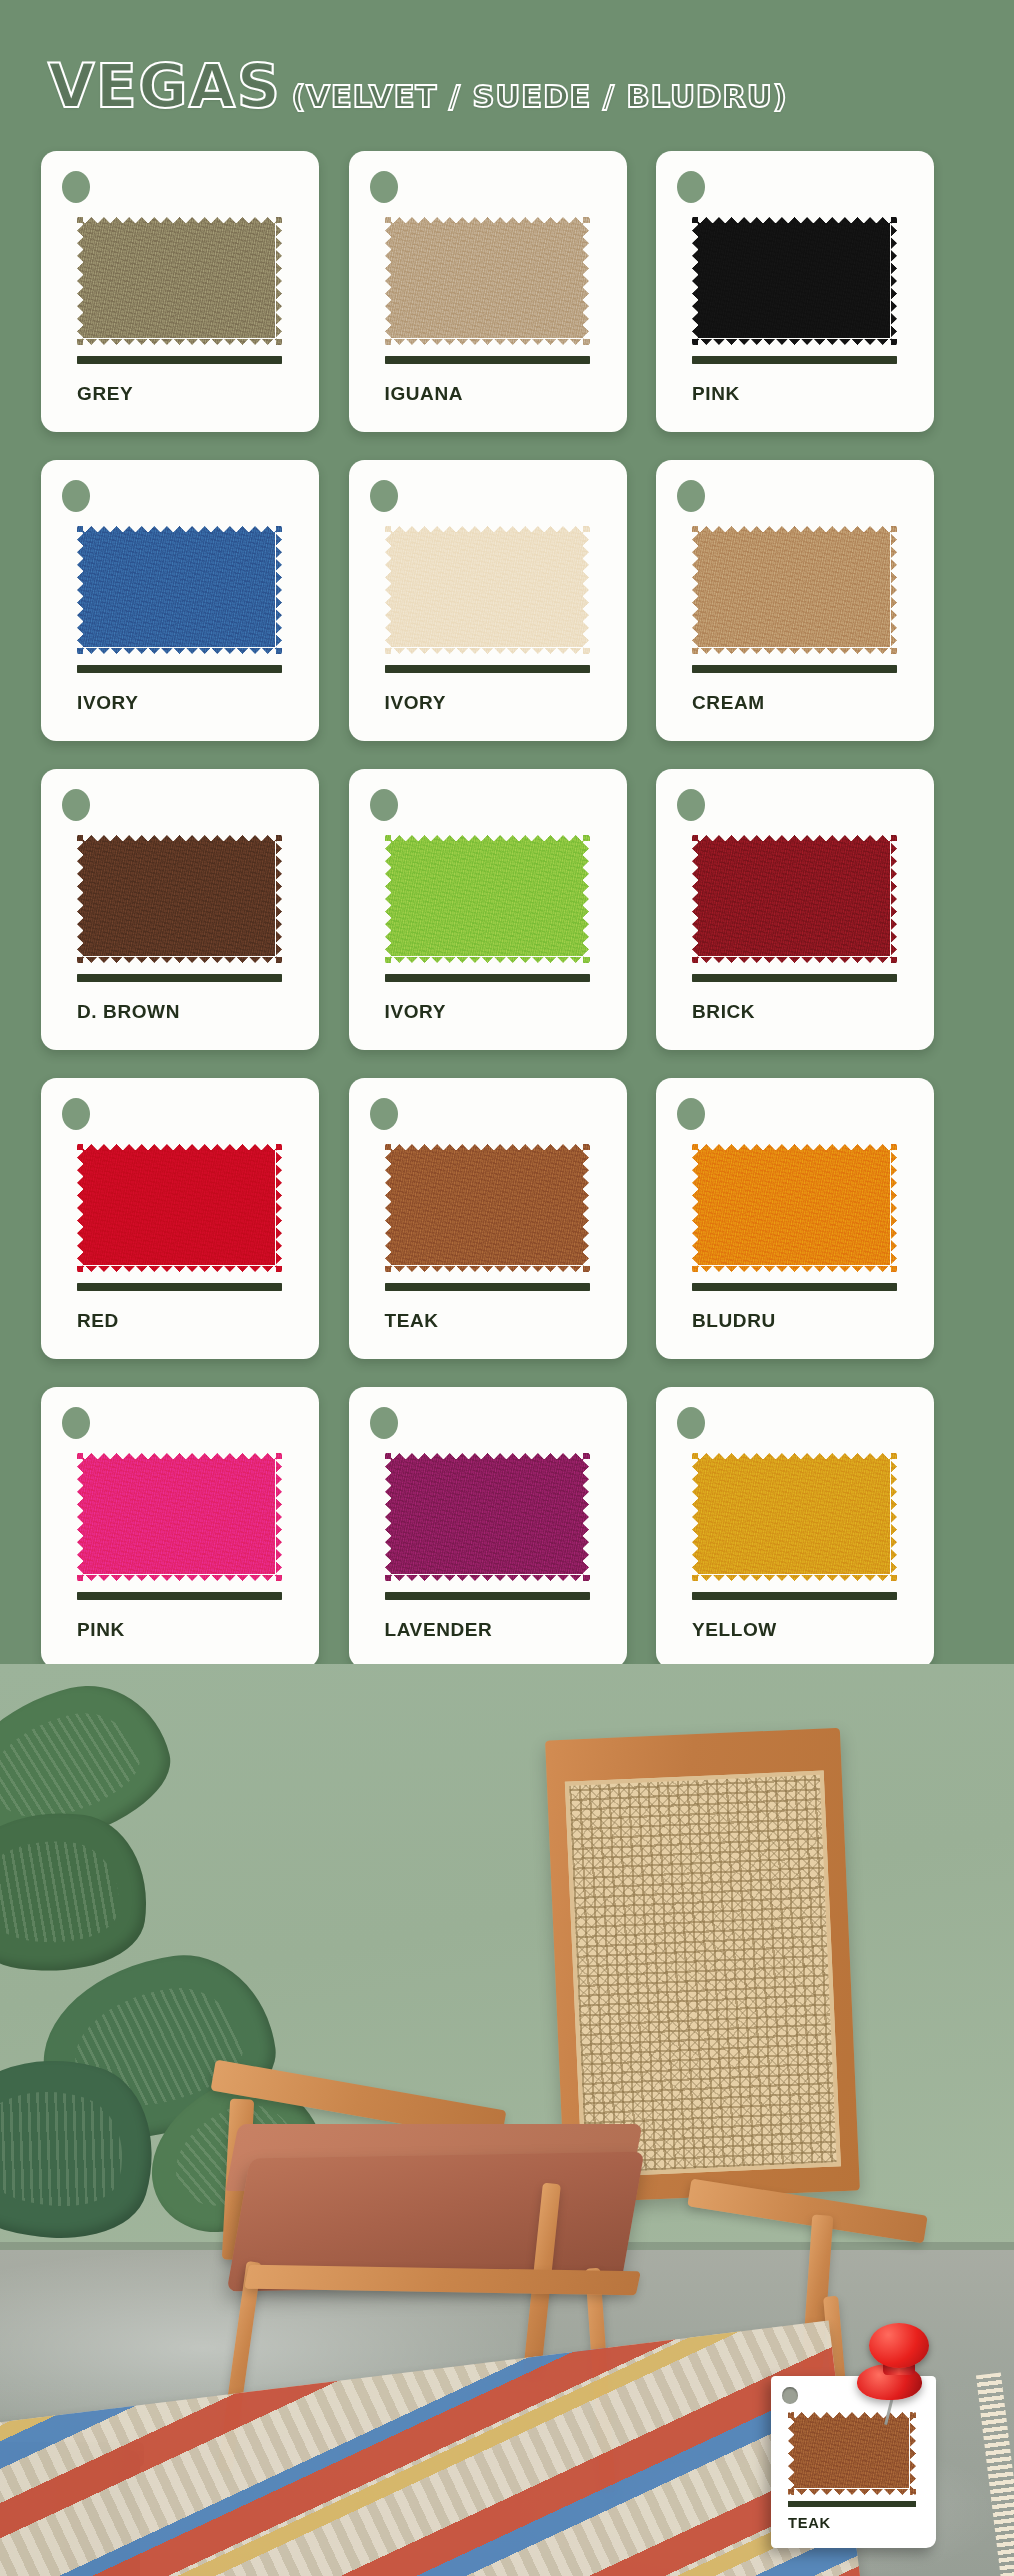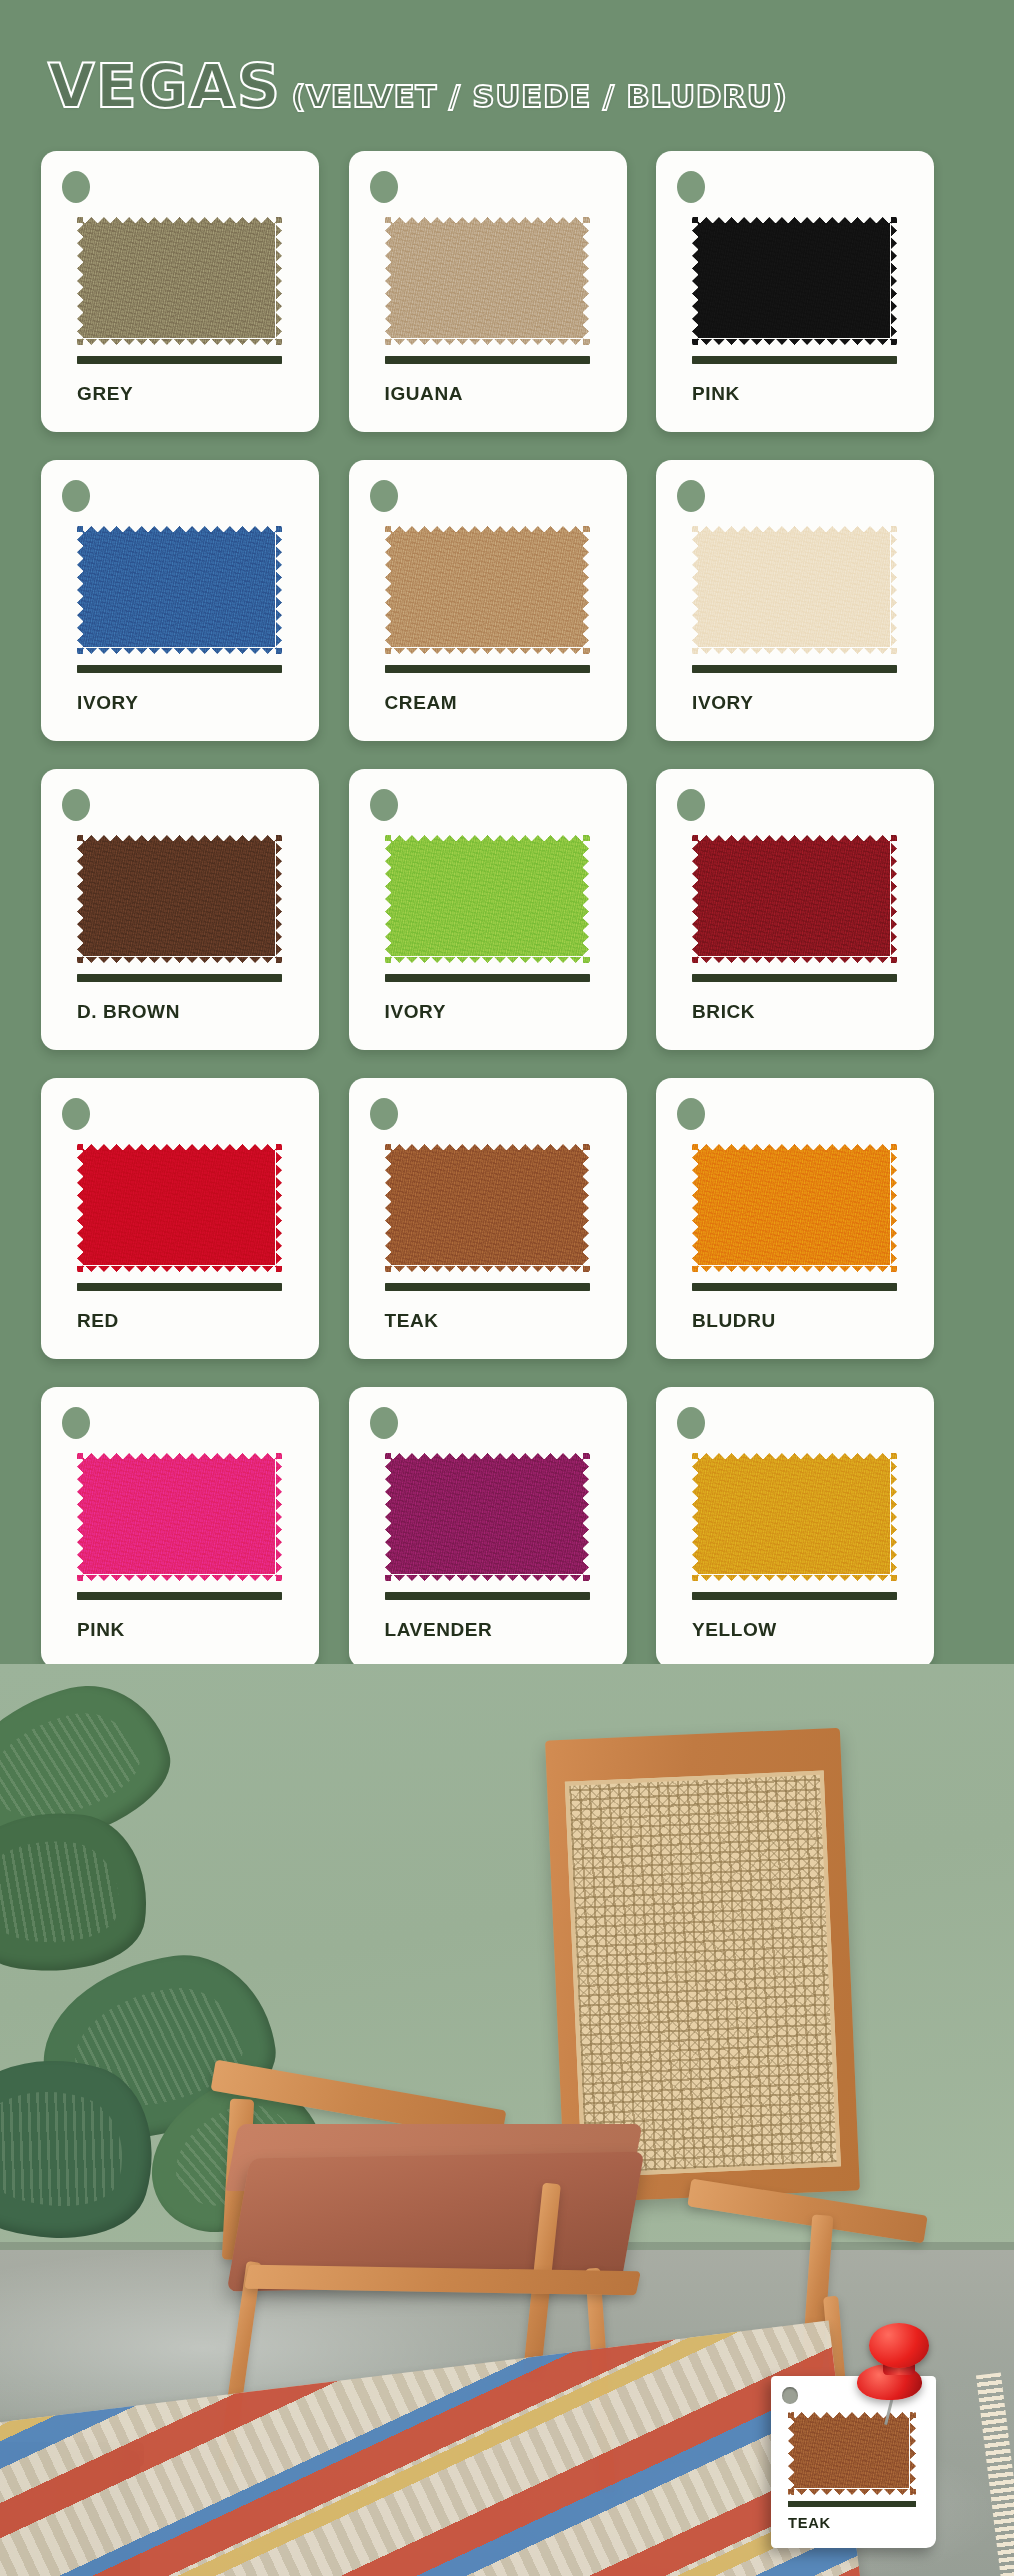--- a/index.html
+++ b/index.html
@@ -297,32 +297,32 @@
       <div class="dot" style="background: rgb(125, 154, 124);"></div>
       <div class="swatch-wrap">
         <div class="swatch" style="background: rgb(51, 98, 158);"></div>
       </div>
       <div class="rule"></div>
       <div class="label">IVORY</div>
     </div>
     <div class="card">
       <div class="dot" style="background: rgb(125, 154, 124);"></div>
       <div class="swatch-wrap">
+        <div class="swatch" style="background: rgb(238, 224, 198);"></div>
+      </div>
+      <div class="rule"></div>
+      <div class="label">IVORY</div>
+    </div>
+    <div class="card">
+      <div class="dot" style="background: rgb(125, 154, 124);"></div>
+      <div class="swatch-wrap">
         <div class="swatch" style="background: rgb(187, 148, 104);"></div>
       </div>
       <div class="rule"></div>
       <div class="label">CREAM</div>
-    </div>
-    <div class="card">
-      <div class="dot" style="background: rgb(125, 154, 124);"></div>
-      <div class="swatch-wrap">
-        <div class="swatch" style="background: rgb(238, 224, 198);"></div>
-      </div>
-      <div class="rule"></div>
-      <div class="label">IVORY</div>
     </div>
     <div class="card">
       <div class="dot" style="background: rgb(125, 154, 124);"></div>
       <div class="swatch-wrap">
         <div class="swatch" style="background: rgb(93, 55, 36);"></div>
       </div>
       <div class="rule"></div>
       <div class="label">D. BROWN</div>
     </div>
     <div class="card">

